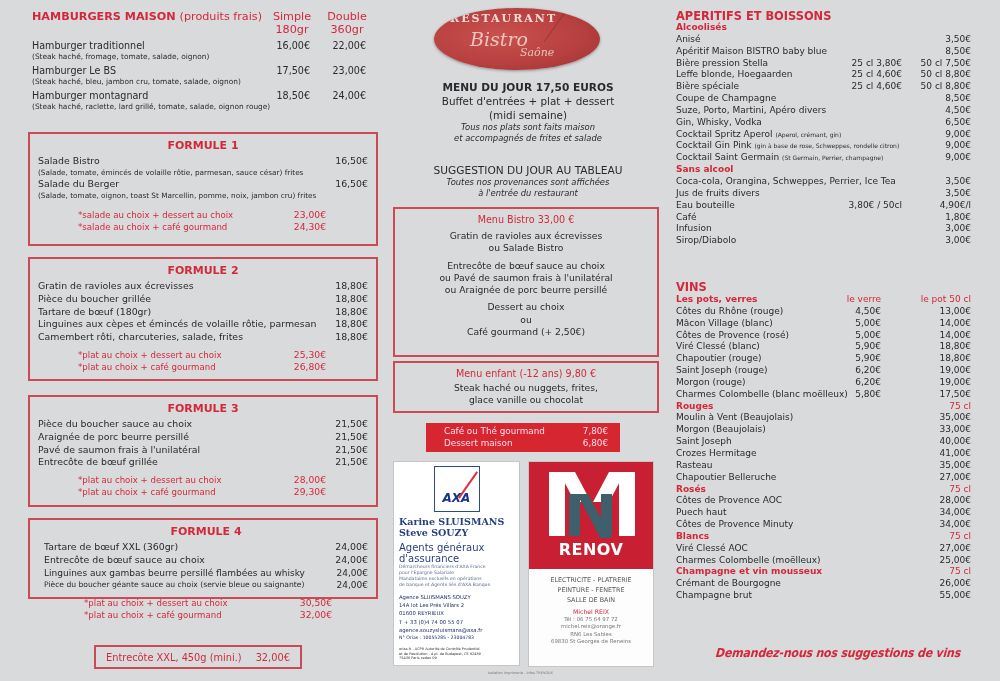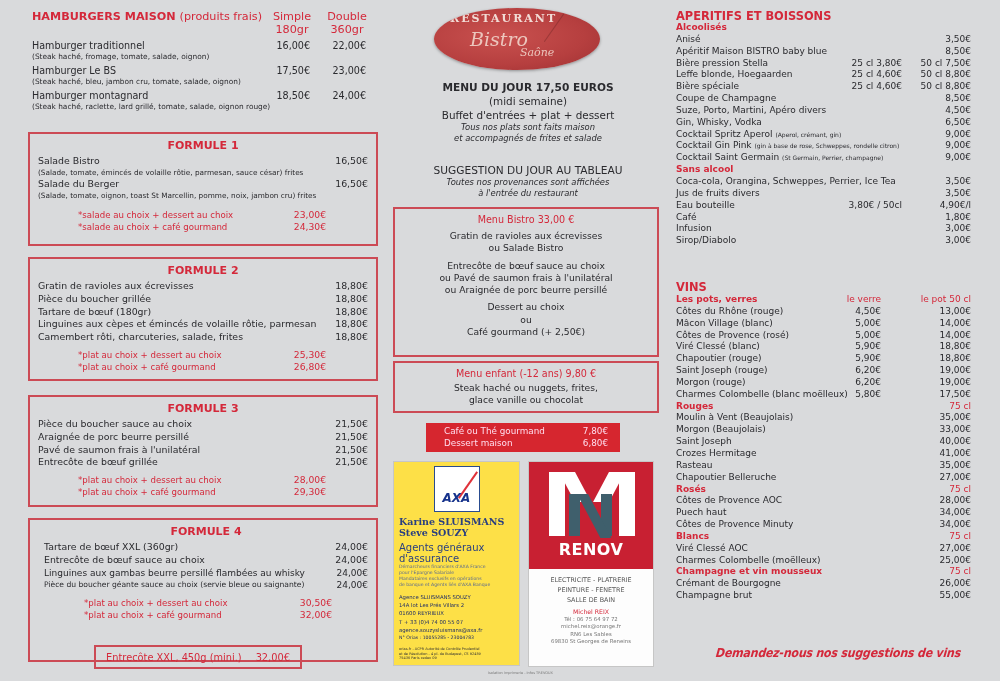--- a/index.html
+++ b/index.html
@@ -75,21 +75,21 @@
 
   .redbox {
     position: absolute; left: 38px; top: 423px; width: 194px; height: 29px;
     background: #d6262f; color: #fde; padding: 3px 12px 0 18px;
     font-size: 8.8px; line-height: 11.5px;
   }
   .redbox .row { display: flex; justify-content: space-between; }
 
   .axa {
     position: absolute; left: 5px; top: 461px; width: 127px; height: 205px;
-    background: #fde047; border: 1px solid #c6c6c6; padding: 4px 5px;
+    background: #ffffff; border: 1px solid #c6c6c6; padding: 4px 5px;
   }
   .axa .logo-box { width: 46px; height: 46px; margin: 0 auto 4px auto; border: 1px solid #294c8f; position: relative; background: #fff; }
   .axa .logo-box .txt { position: absolute; bottom: 6px; left: 0; width: 100%; text-align: center; font-family: "DejaVu Sans", sans-serif; font-weight: bold; font-style: italic; font-size: 12px; color: #17338c; }
   .axa .logo-box .slash { position: absolute; right: 10px; top: 2px; width: 2px; height: 32px; background: #e0323a; transform: rotate(35deg); }
   .axa .names { font-family: "DejaVu Serif", serif; font-weight: bold; font-size: 9.5px; color: #2a3f80; line-height: 11px; }
   .axa .agents { font-size: 10px; color: #2a3f80; margin-top: 4px; }
   .axa .small { font-size: 4.6px; color: #5a6a90; line-height: 6px; }
   .axa .addr { font-size: 5.3px; color: #1f2d66; line-height: 8.2px; margin-top: 5px; }
   .axa .tiny { font-size: 3.5px; color: #333; line-height: 4.6px; margin-top: 5px; }
 
@@ -246,21 +246,21 @@
           <span class="lbl">*plat au choix + dessert au choix</span>
           <span class="pr">28,00€</span>
         </div>
       <div class="combo">
           <span class="lbl">*plat au choix + café gourmand</span>
           <span class="pr">29,30€</span>
         </div>
     </div>
   </div>
 
-  <div class="formule" style="top:518px; height:144px;padding-left:14px;">
+  <div class="formule" style="top:518px; height:81px;padding-left:14px;">
     <div class="ftitle">FORMULE 4</div>
     <div class="fitem">
         <span>Tartare de bœuf XXL (360gr)</span>
         <span>24,00€</span>
       </div>
     <div class="fitem">
         <span>Entrecôte de bœuf sauce au choix</span>
         <span>24,00€</span>
       </div>
     <div class="fitem" style="font-size:9px;">
@@ -292,22 +292,22 @@
 <div id="mid" class="col">
   <div class="logo">
     <div class="branch"></div>
     <div class="restaurant">RESTAURANT</div>
     <div class="bistro">Bistro</div>
     <div class="saone">Saône</div>
   </div>
 
   <div class="menu-jour">
     <div class="h">MENU DU JOUR 17,50 EUROS</div>
+    <div class="l">Buffet d'entrées + plat + dessert</div>
     <div class="l">(midi semaine)</div>
-    <div class="l">Buffet d'entrées + plat + dessert</div>
     <div class="it">Tous nos plats sont faits maison</div>
     <div class="it">et accompagnés de frites et salade</div>
   </div>
 
   <div class="suggest">
     <div class="h">SUGGESTION DU JOUR AU TABLEAU</div>
     <div class="it">Toutes nos provenances sont affichées</div>
     <div class="it">à l'entrée du restaurant</div>
   </div>
 

